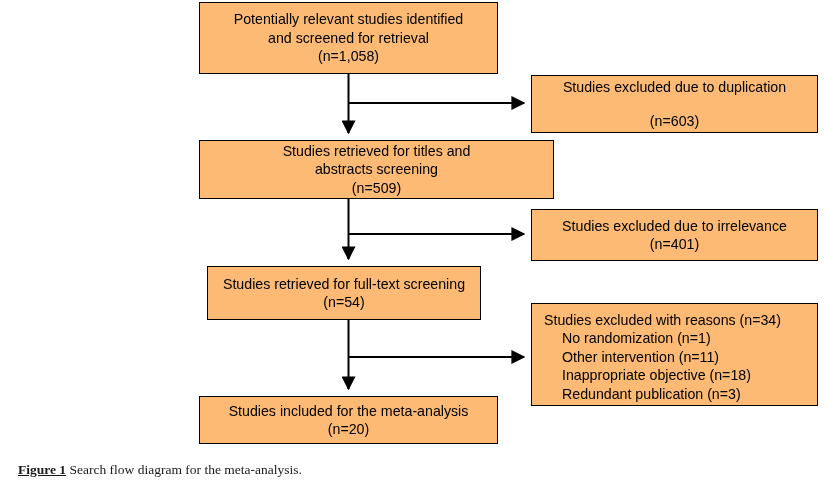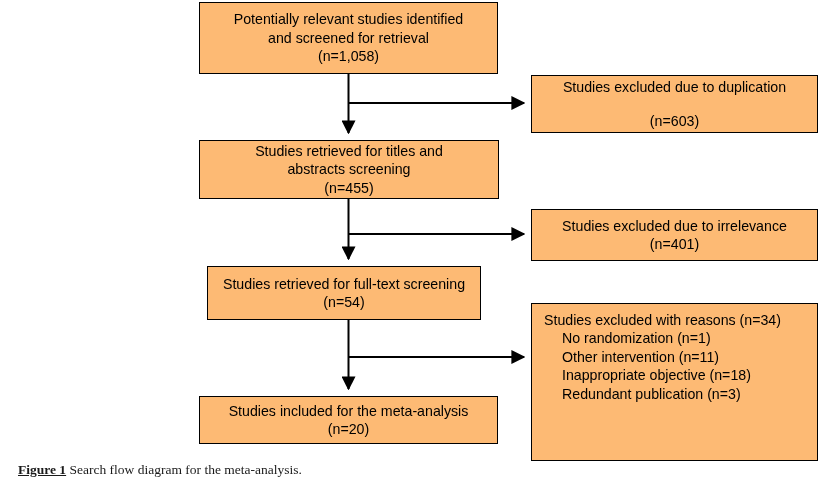--- a/index.html
+++ b/index.html
@@ -34,30 +34,30 @@
     align-items: center;
     font-size: 14.2px;
     line-height: 1.30;
     text-align: center;
     color: #000000;
   }
   .box .line { display: block; white-space: nowrap; }
 
   
   #box-identified { left: 199px; top: 2px;   width: 299px; height: 72px; }
-  #box-titles     { left: 199px; top: 140px; width: 300px; height: 59px; }
+  #box-titles     { left: 199px; top: 140px; width: 355px; height: 59px; }
   #box-fulltext   { left: 207px; top: 266px; width: 274px; height: 54px; }
   #box-included   { left: 199px; top: 396px; width: 299px; height: 48px; }
 
   
   #box-duplication { left: 531px; top: 75px;  width: 287px; height: 58px; gap: 16px; }
   #box-irrelevance { left: 531px; top: 209px; width: 287px; height: 52px; }
 
   #box-reasons {
-    left: 531px; top: 303px; width: 287px; height: 158px;
+    left: 531px; top: 303px; width: 287px; height: 103px;
     justify-content: flex-start;
     align-items: flex-start;
     text-align: left;
     padding: 7px 0 0 12px;
   }
   #box-reasons .line { white-space: nowrap; }
   #box-reasons .reason-indent { padding-left: 18px; }
 
   
   #connectors {
@@ -107,21 +107,21 @@
 
   <div class="box" id="box-identified">
     <span class="line">Potentially relevant studies identified</span>
     <span class="line">and screened for retrieval</span>
     <span class="line">(n=1,058)</span>
   </div>
 
   <div class="box" id="box-titles">
     <span class="line">Studies retrieved for titles and</span>
     <span class="line">abstracts screening</span>
-    <span class="line">(n=455)</span>
+    <span class="line">(n=509)</span>
   </div>
 
   <div class="box" id="box-fulltext">
     <span class="line">Studies retrieved for full-text screening</span>
     <span class="line">(n=54)</span>
   </div>
 
   <div class="box" id="box-included">
     <span class="line">Studies included for the meta-analysis</span>
     <span class="line">(n=20)</span>

